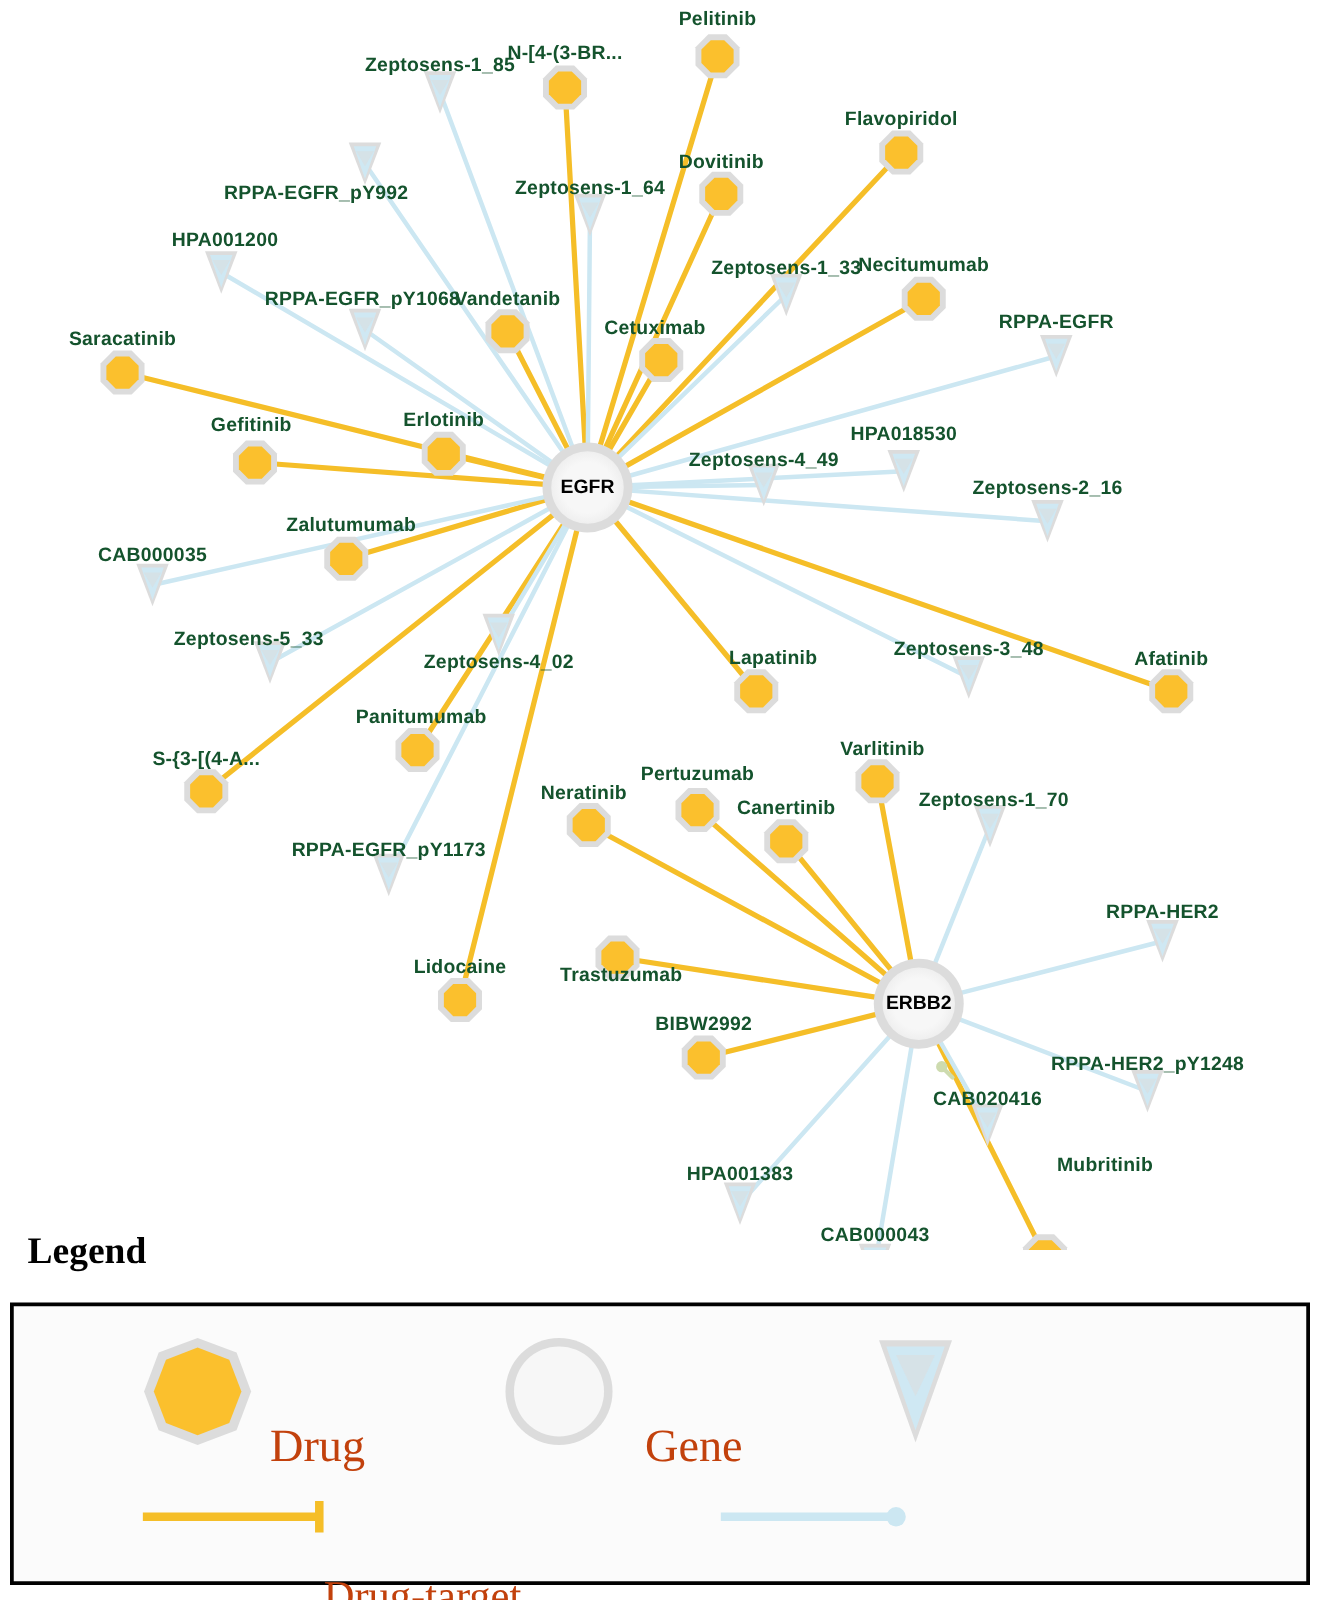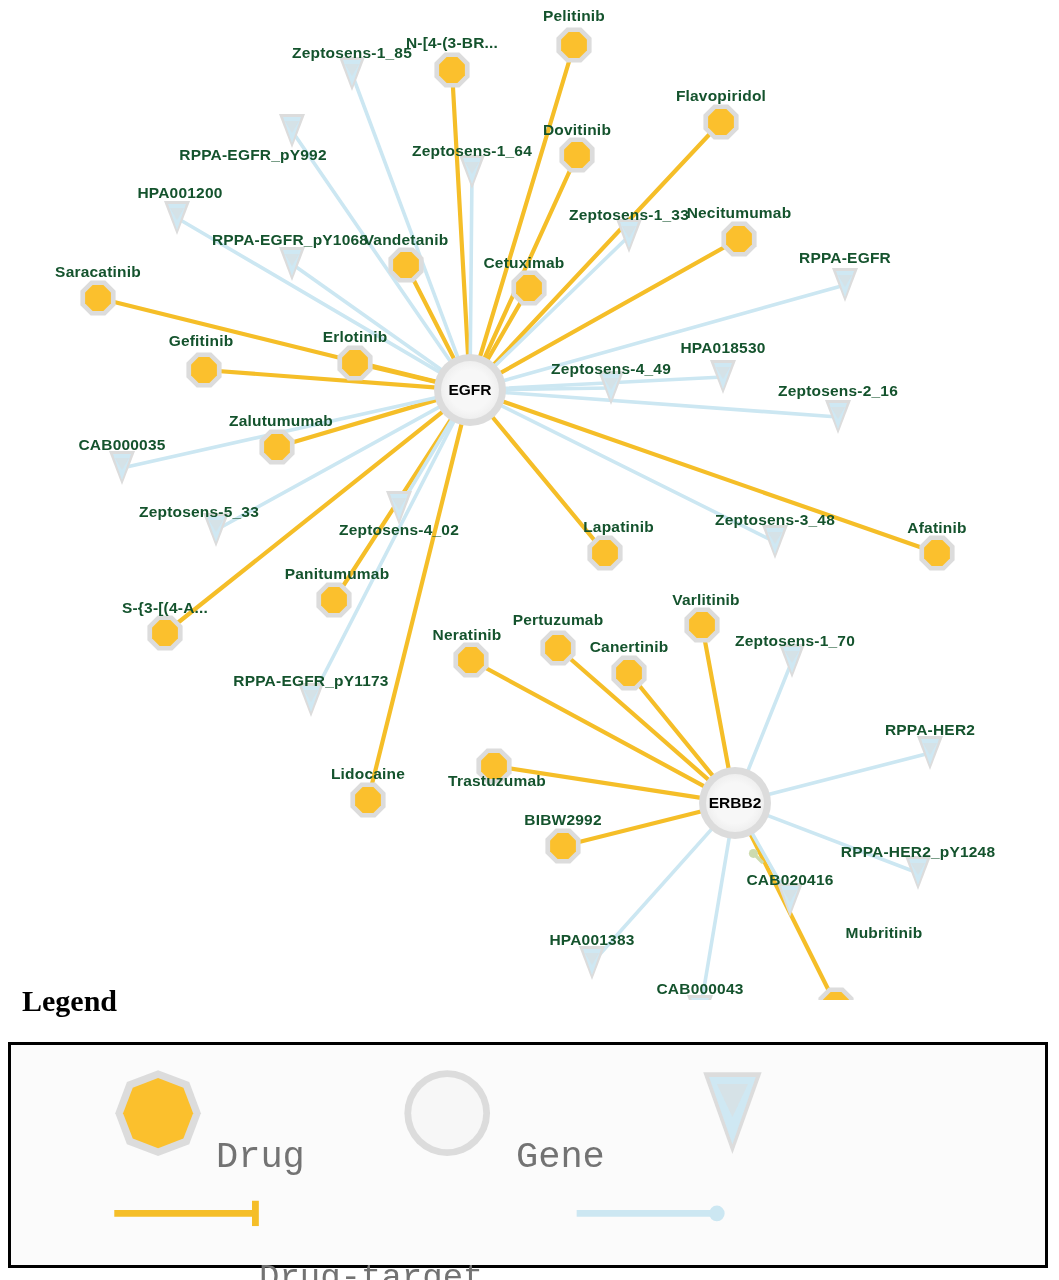--- a/index.html
+++ b/index.html
@@ -55,23 +55,23 @@
     left: 8px;
     top: 1042px;
     width: 1040px;
     height: 226px;
     border: 3px solid #000000;
     background: #fbfbfb;
     box-sizing: border-box;
   }
   .legend-text {
     position: absolute;
-    font-family: Liberation Mono, monospace;
+    font-family: Liberation Serif, serif;
     font-size: 37px;
-    color: #737373;
+    color: #c2410c;
     white-space: nowrap;
     transform: translate(0, -50%);
   }
   .legend-text.small {
     font-size: 34px;
   }
 </style>
 </head>
 <body>
 

